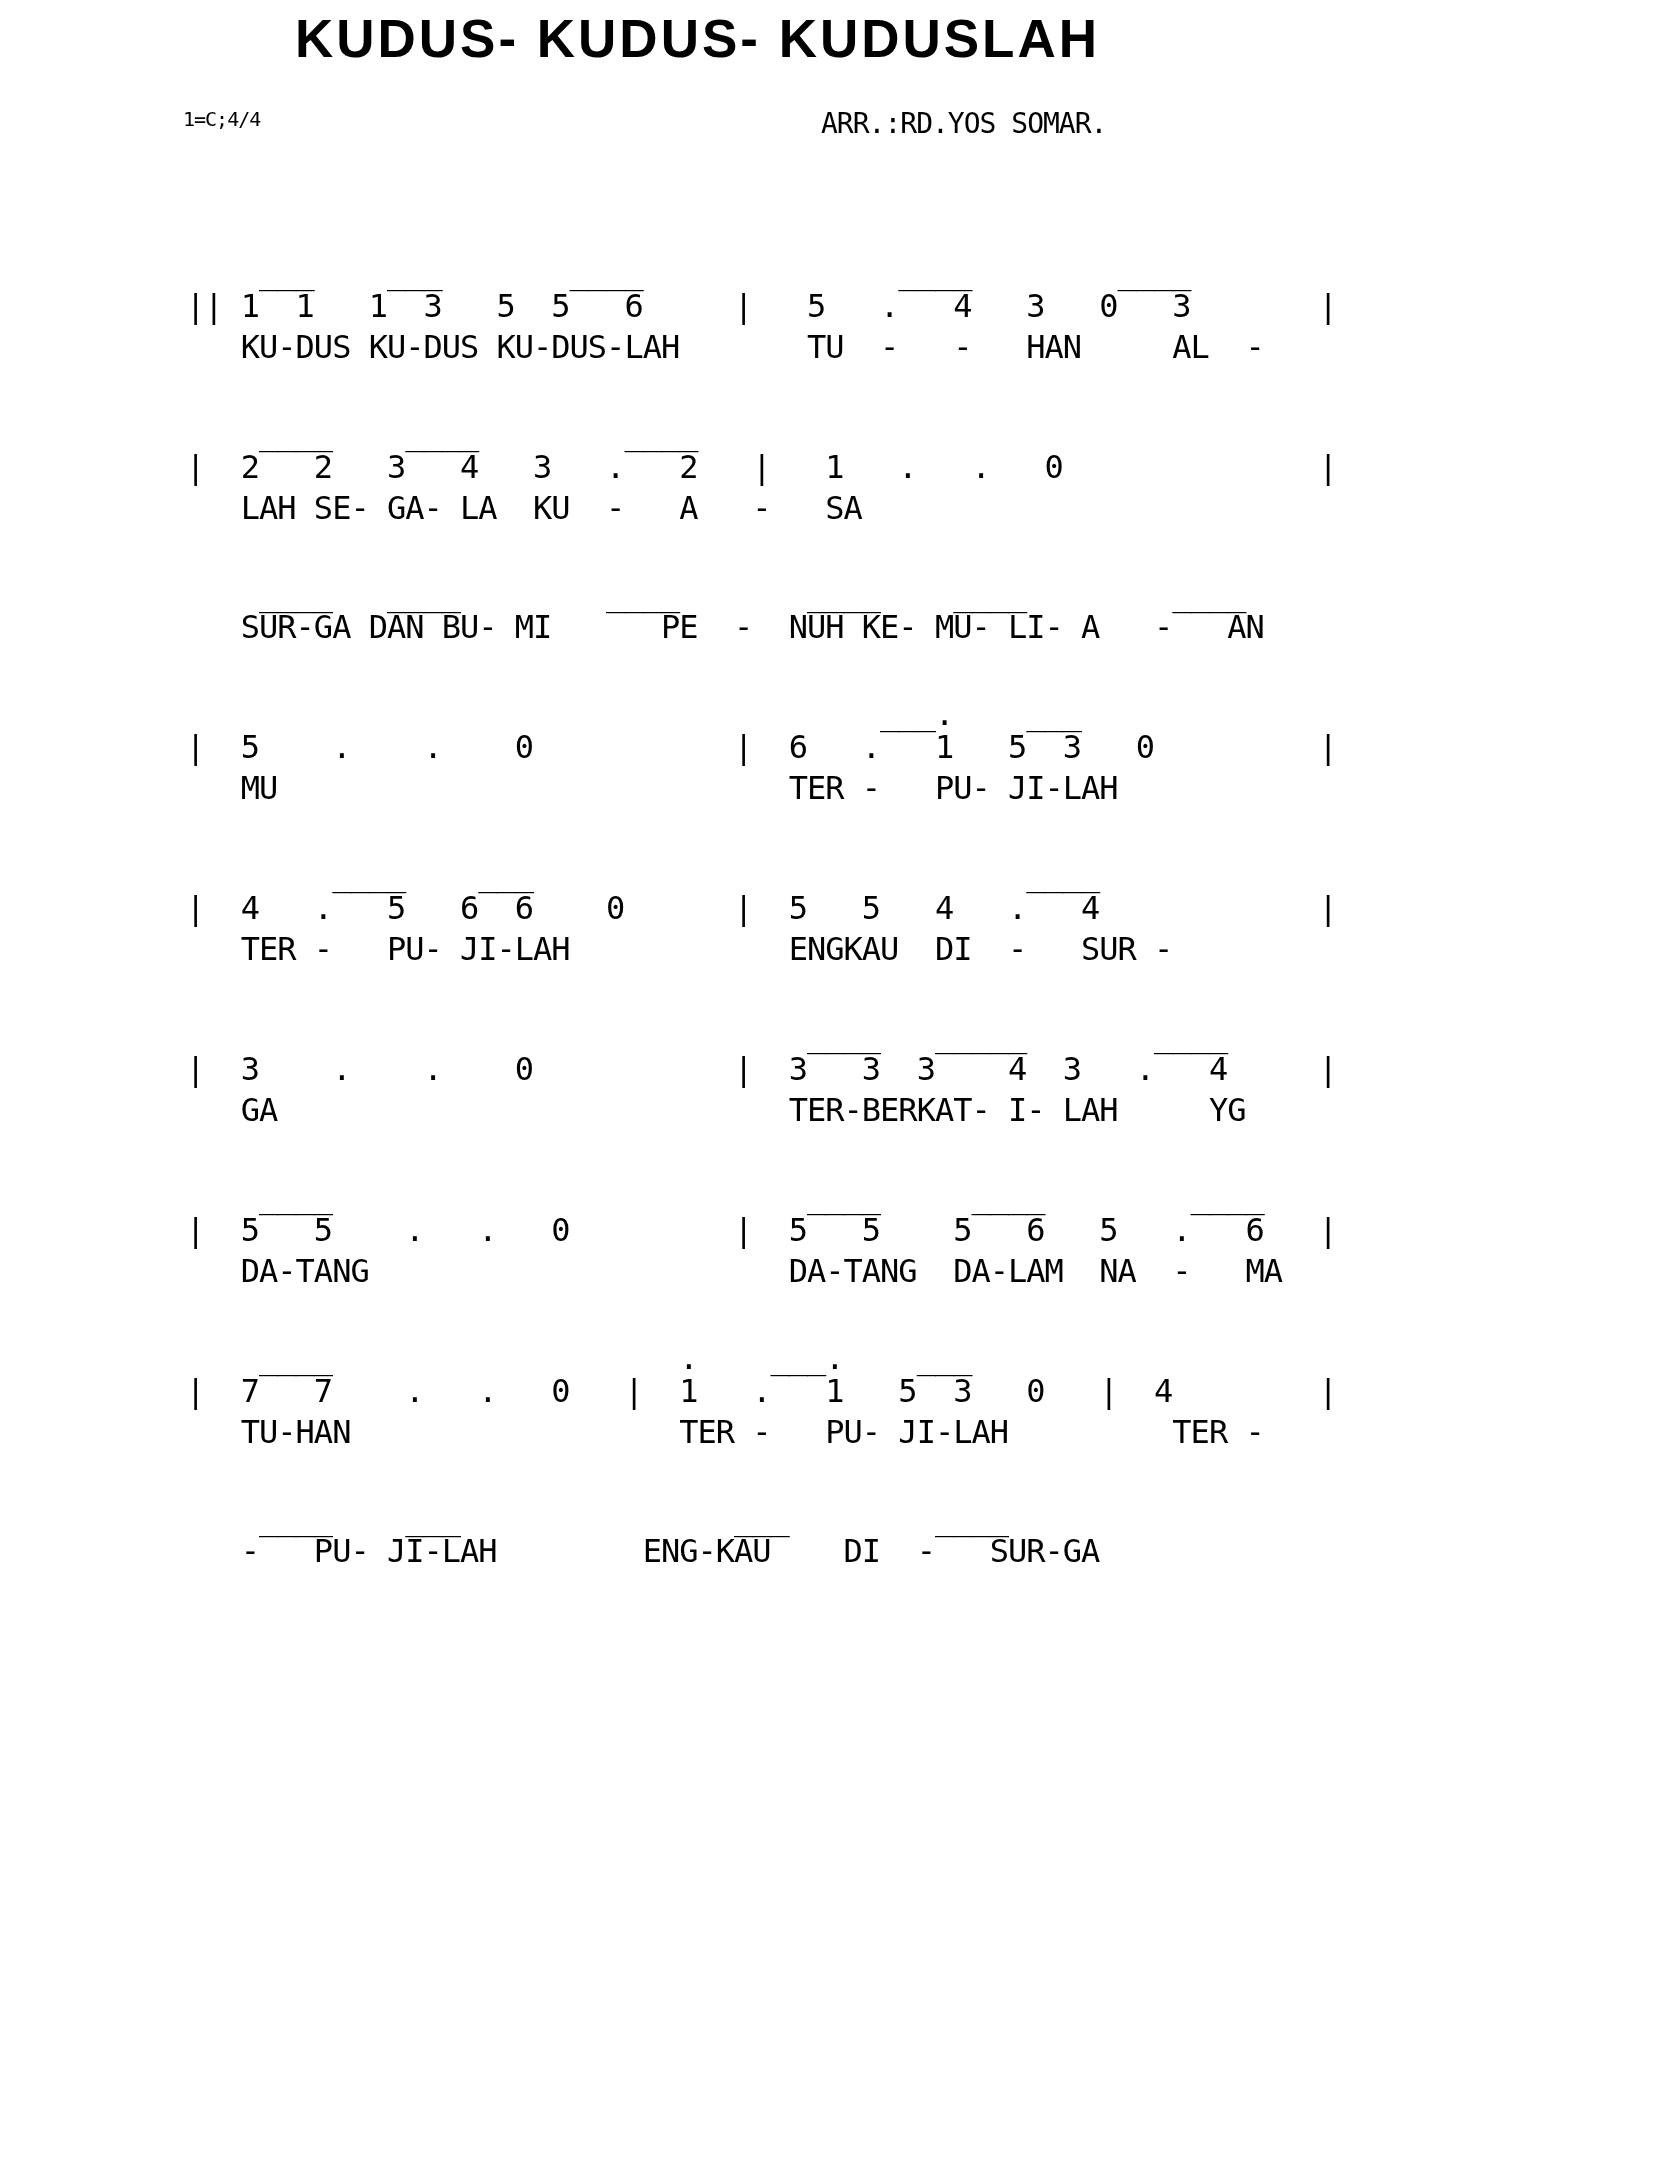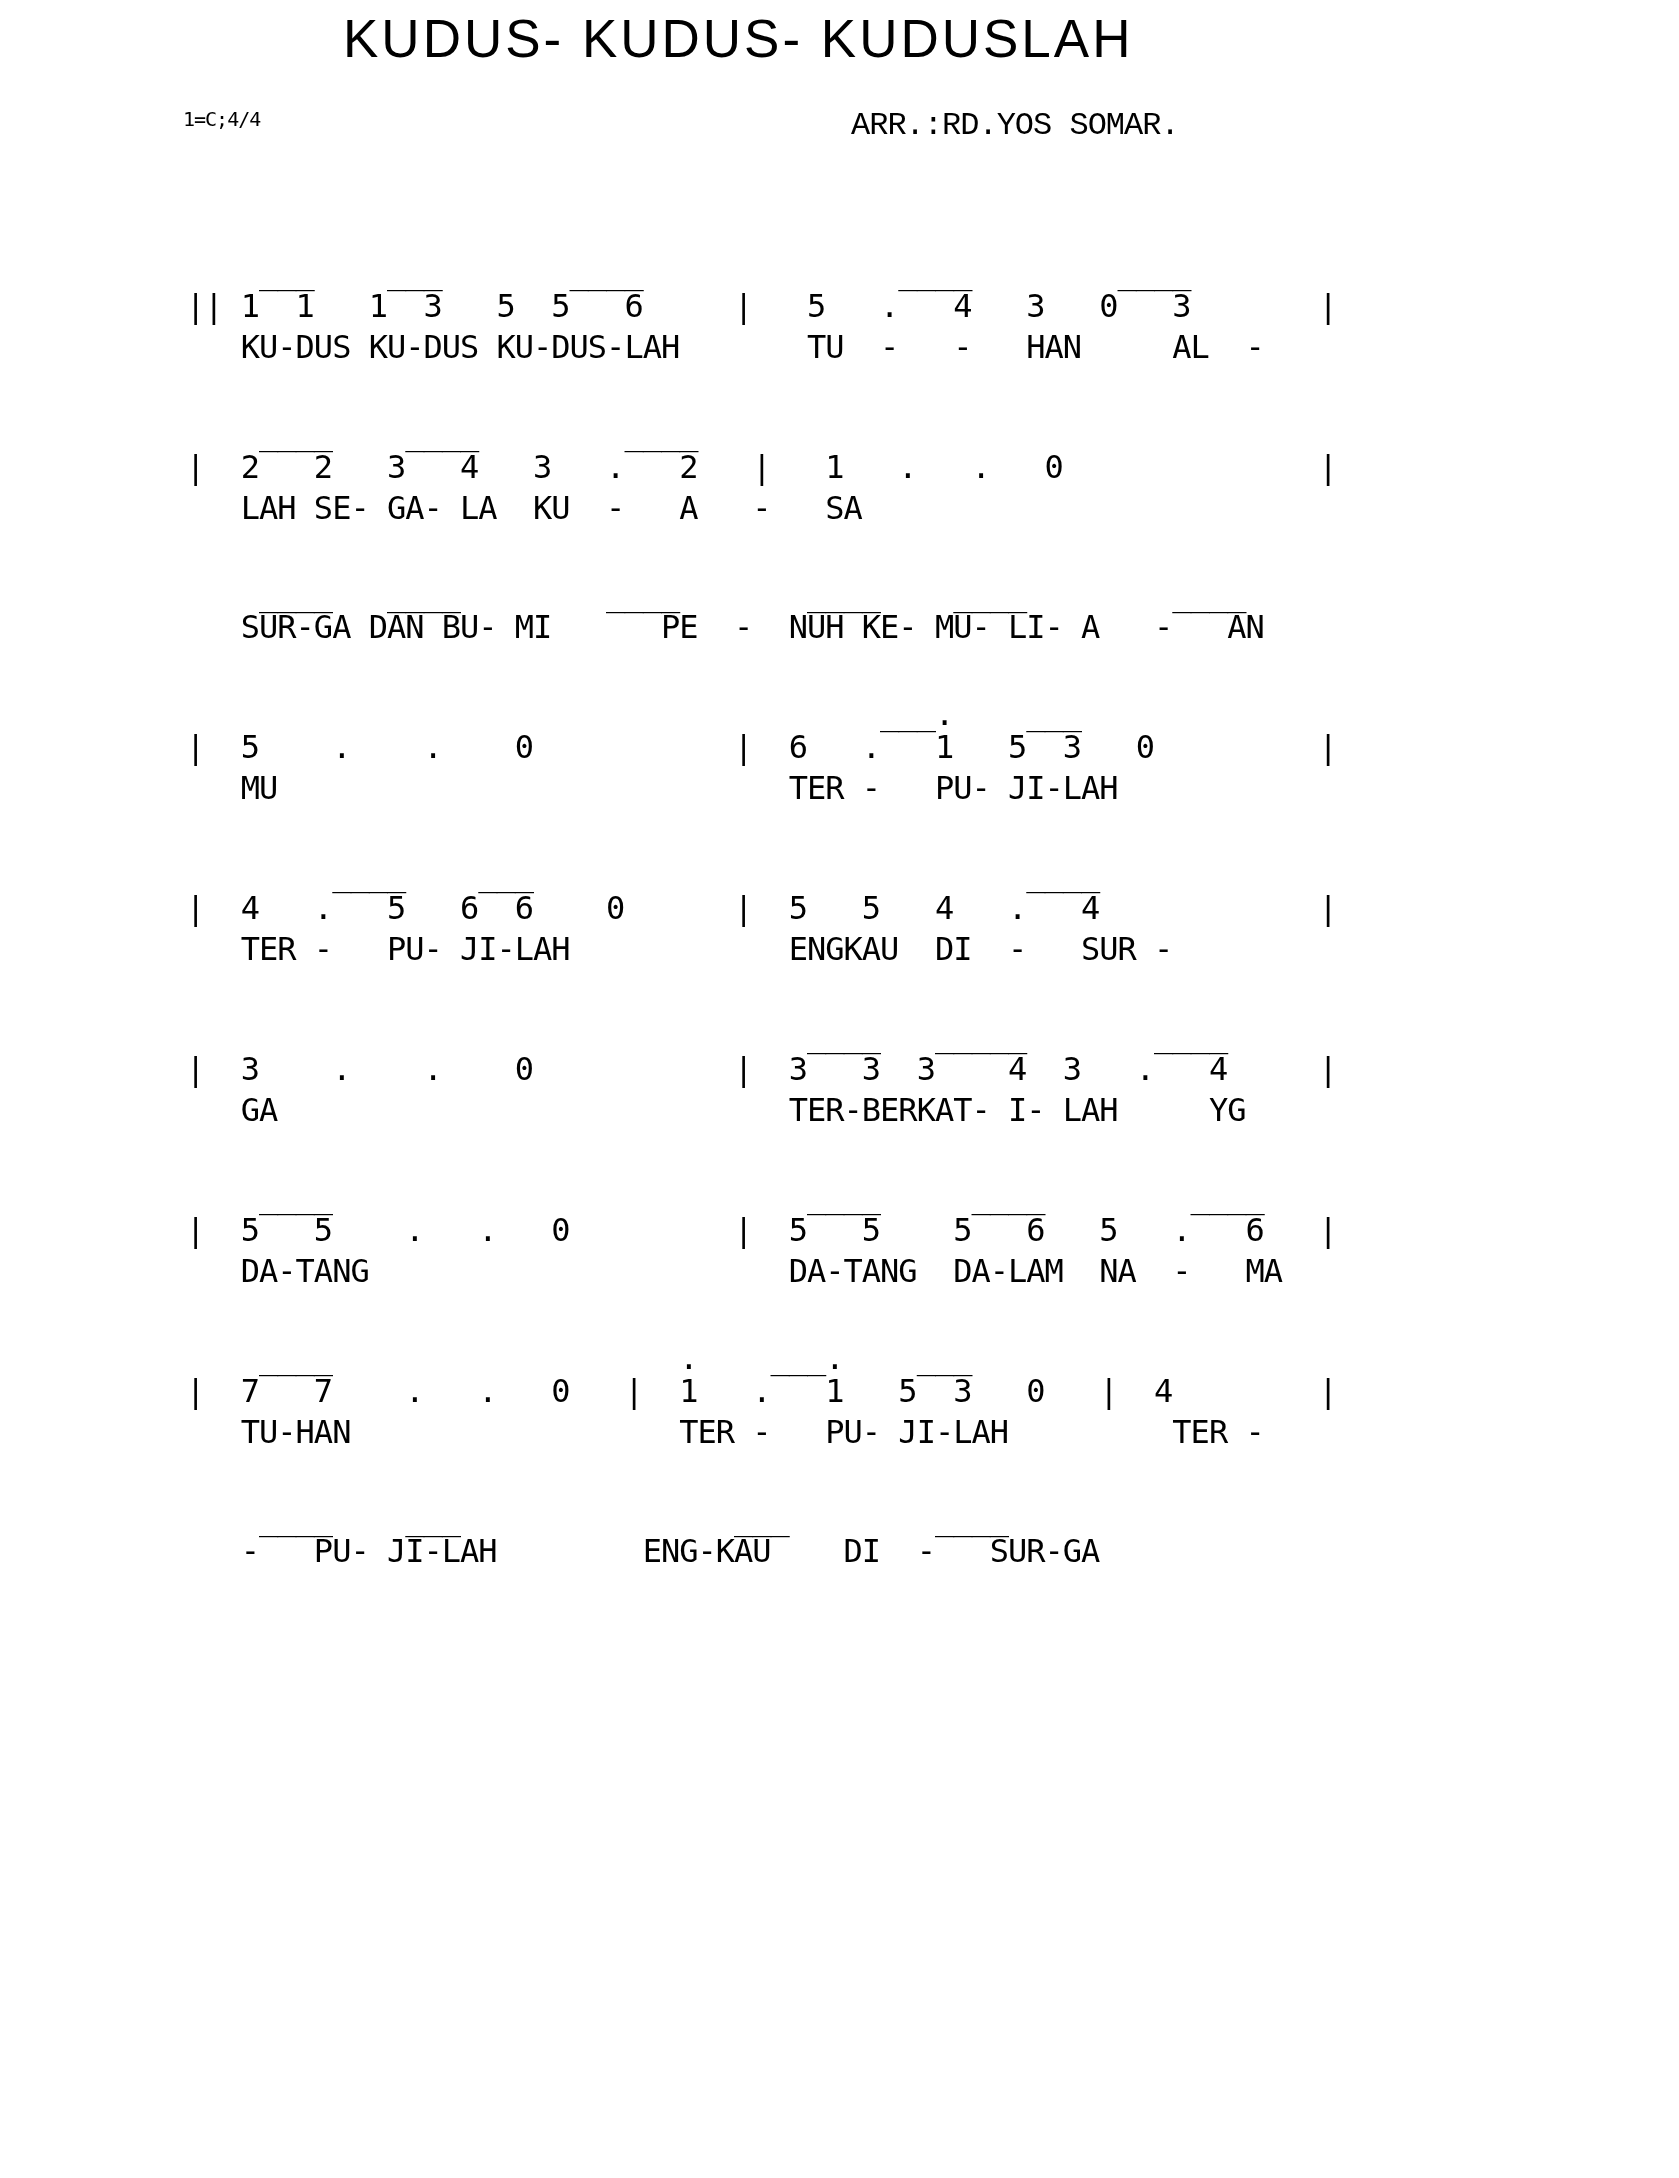--- a/index.html
+++ b/index.html
@@ -10,42 +10,40 @@
     background: #ffffff;
     color: #000000;
     overflow: hidden;
     font-family: "DejaVu Sans Mono", monospace;
   }
   .title {
     position: absolute;
     left: 295px;
     top: 8px;
     font-family: "Liberation Sans", sans-serif;
-    font-weight: 400;
+    font-weight: 700;
     font-size: 53px;
     letter-spacing: 3px;
     white-space: pre;
-    margin-left: 48px;
   }
   .key-sig {
     position: absolute;
     left: 183px;
     top: 107px;
     font-size: 20px;
     letter-spacing: -1px;
     white-space: pre;
   }
   .arranger {
     position: absolute;
-    left: 851px;
+    left: 821px;
     top: 107px;
-    font-size: 32px;
+    font-size: 28px;
     letter-spacing: -1px;
     white-space: pre;
-    font-family: Liberation Mono, monospace;
   }
   .systems {
     position: absolute;
     left: 186px;
     top: 259px;
     font-size: 32px;
     letter-spacing: -1px;
   }
   .system { margin-bottom: 51px; }
   .system pre {

